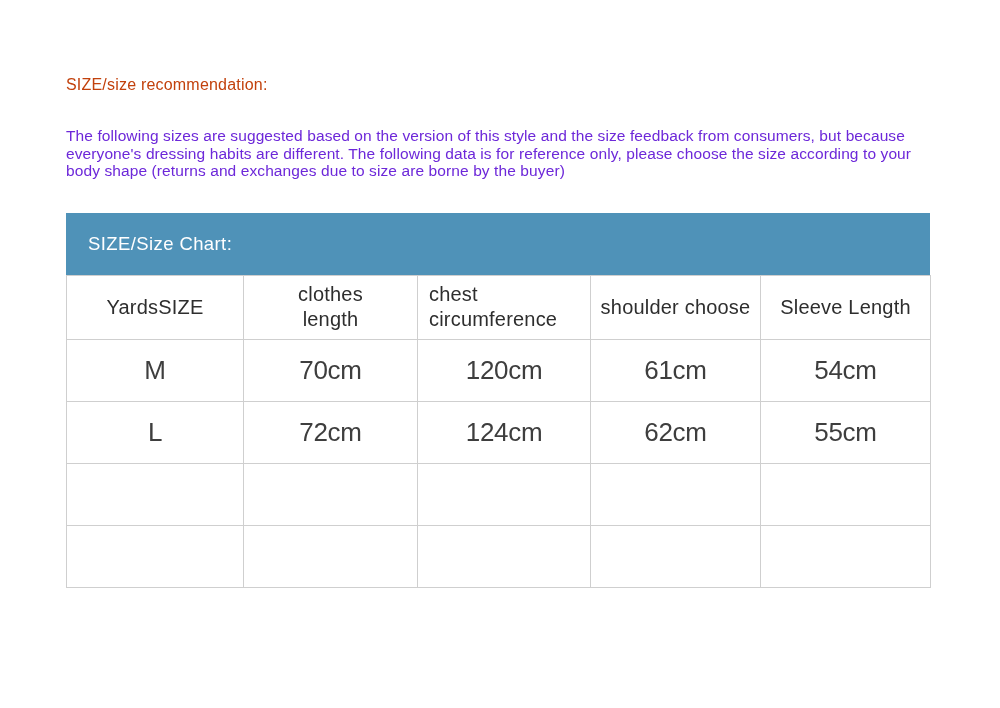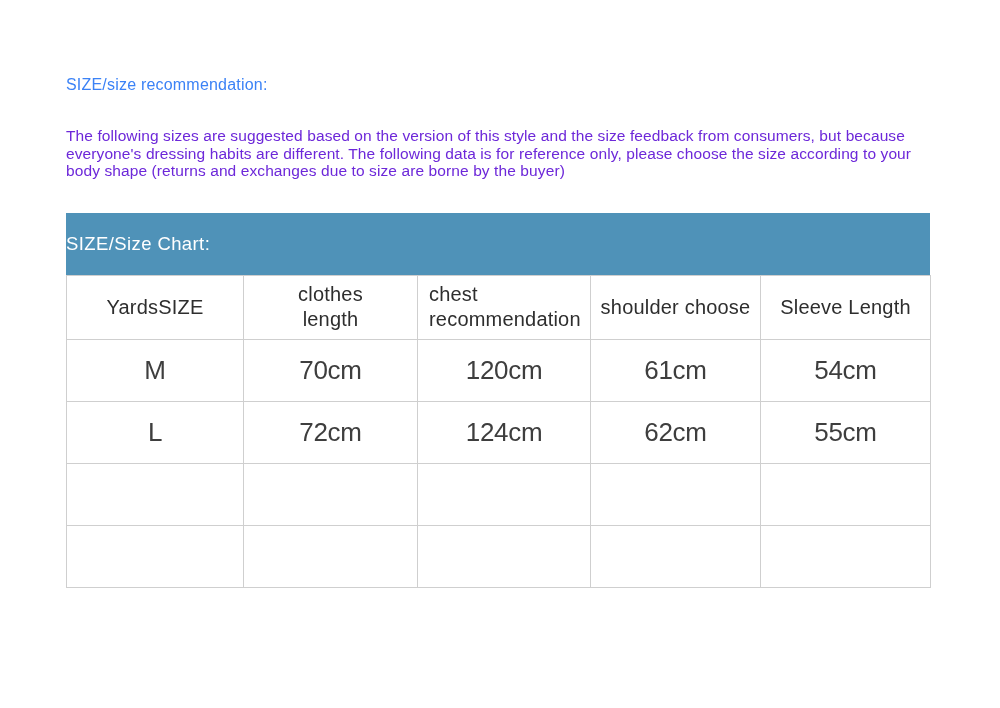--- a/index.html
+++ b/index.html
@@ -16,36 +16,37 @@
   .content {
     padding: 76px 0 0 66px;
     width: 932px;
   }
   .section-heading {
     margin: 0;
     font-size: 16px;
     font-weight: 400;
     letter-spacing: 0.2px;
     line-height: 18px;
-    color: #3b82f6;
+    color: #c2410c;
   }
   .intro {
     margin: 33px 0 0 0;
     width: 866px;
     font-size: 15.5px;
     line-height: 17.5px;
     letter-spacing: 0.1px;
     color: #6d28d9;
   }
   .banner {
     margin-top: 33px;
     width: 864px;
     height: 62px;
     display: flex;
     align-items: center;
+    padding-left: 22px;
     color: #ffffff;
     font-size: 18.5px;
     letter-spacing: 0.4px;
     background: #4f92b8;
   }
   table.size-chart {
     width: 864px;
     border-collapse: collapse;
     table-layout: fixed;
   }
@@ -102,21 +103,21 @@
         <col class="c3">
         <col class="c4">
         <col class="c5">
     </colgroup>
     <thead>
       <tr id="chart-head-row">
           <th>YardsSIZE</th>
           <th>clothes
 length</th>
           <th>chest
-recommendation</th>
+circumference</th>
           <th>shoulder choose</th>
           <th>Sleeve Length</th>
         </tr>
     </thead>
     <tbody id="chart-body">
         <tr>
           <td>M</td>
           <td>70cm</td>
           <td>120cm</td>
           <td>61cm</td>

